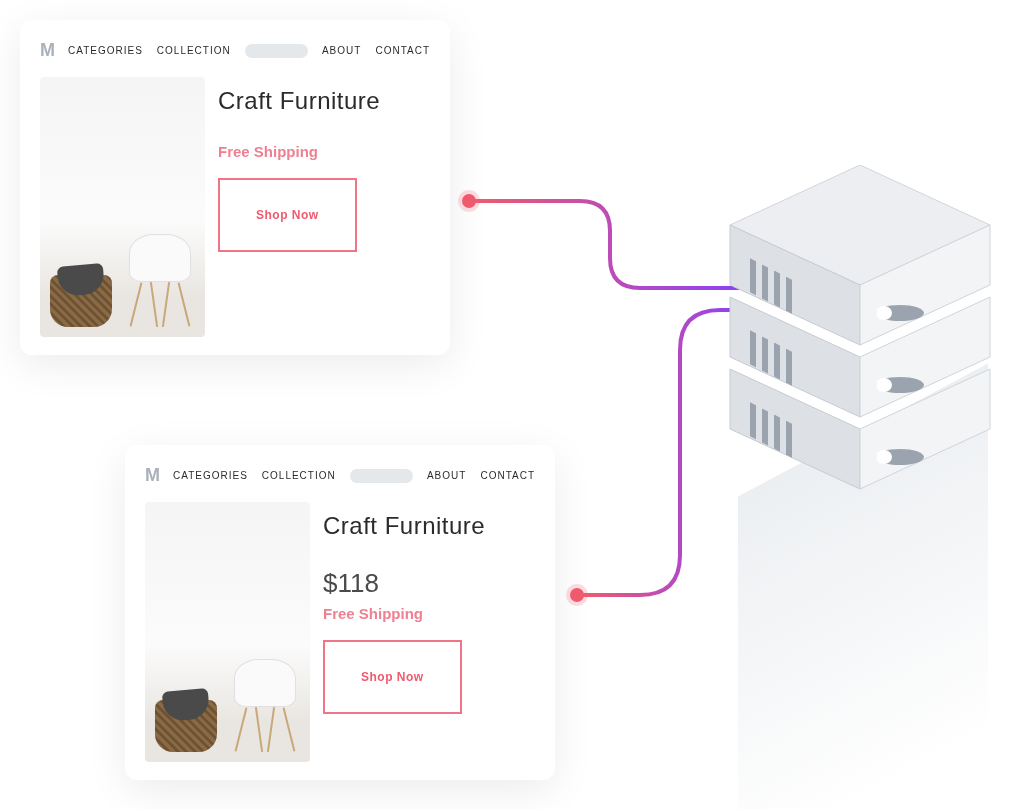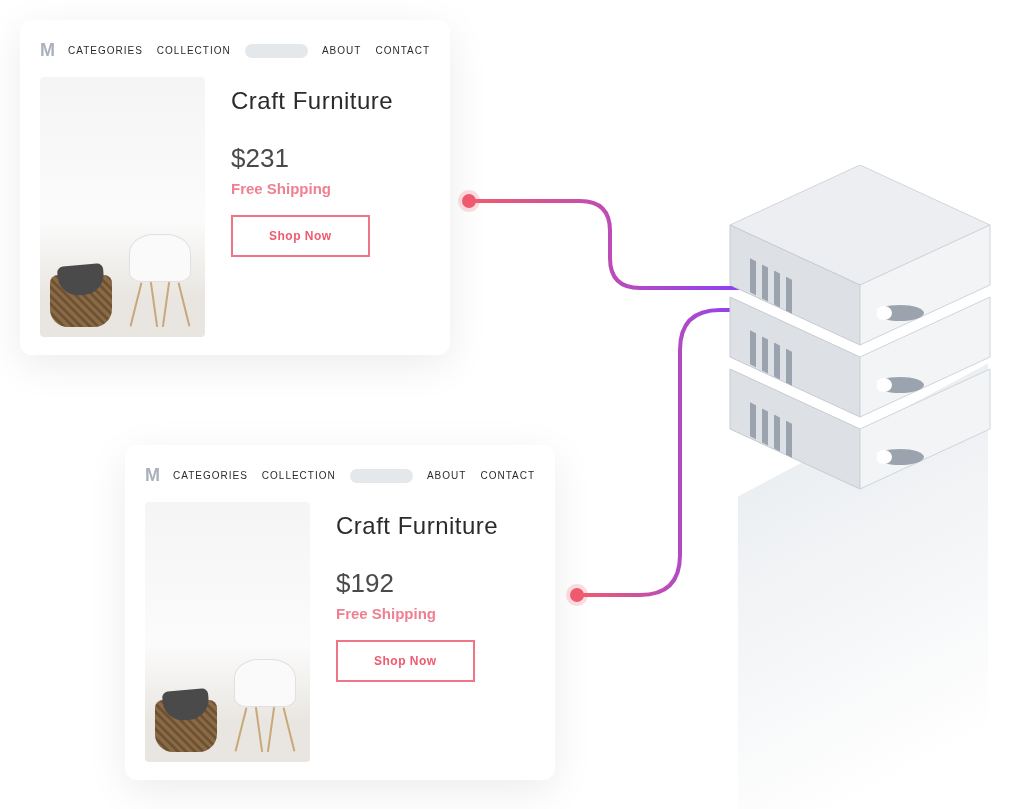--- a/index.html
+++ b/index.html
@@ -46,21 +46,21 @@
 
 .nav-pill {
   width: 70px;
   height: 14px;
   background: #e5e8eb;
   border-radius: 10px;
 }
 
 .content {
   display: flex;
-  gap: 26px;
+  gap: 13px;
 }
 
 .product-img {
   width: 165px;
   height: 260px;
   background: linear-gradient(to bottom, #f5f5f5 0%, #fbfbfb 55%, #e9e6e1 85%);
   border-radius: 4px;
   position: relative;
   overflow: hidden;
 }
@@ -135,21 +135,21 @@
 
 .shipping {
   font-size: 15px;
   font-weight: 600;
   color: #ef8091;
   margin-bottom: 18px;
 }
 
 .shop-btn {
   display: inline-block;
-  padding: 12px 36px;
+  padding: 28px 36px;
   border: 2px solid #ef7486;
   color: #ef5a6f;
   font-size: 12px;
   font-weight: 700;
   letter-spacing: 0.5px;
   background: #fff;
 }
 
 
 .server-stack {
@@ -213,21 +213,20 @@
         <div class="chair-legs">
             <span></span>
             <span></span>
             <span></span>
             <span></span>
           </div>
       </div>
     </div>
     <div class="info">
       <h2 class="title">Craft Furniture</h2>
-      <div class="price">$231</div>
       <div class="shipping">Free Shipping</div>
       <div class="shop-btn">Shop Now</div>
     </div>
   </div>
 </div>
 
 <div class="card card-2">
   <div class="nav">
     <span class="logo">M</span>
     <span class="nav-link">CATEGORIES</span>
@@ -246,21 +245,21 @@
         <div class="chair-legs">
             <span></span>
             <span></span>
             <span></span>
             <span></span>
           </div>
       </div>
     </div>
     <div class="info">
       <h2 class="title">Craft Furniture</h2>
-      <div class="price">$192</div>
+      <div class="price">$118</div>
       <div class="shipping">Free Shipping</div>
       <div class="shop-btn">Shop Now</div>
     </div>
   </div>
 </div>
 
 <svg class="connectors">
   <defs>
     <linearGradient id="g1" x1="0%" y1="0%" x2="100%" y2="0%">
       <stop offset="0%" stop-color="#ef5a6f"></stop>

